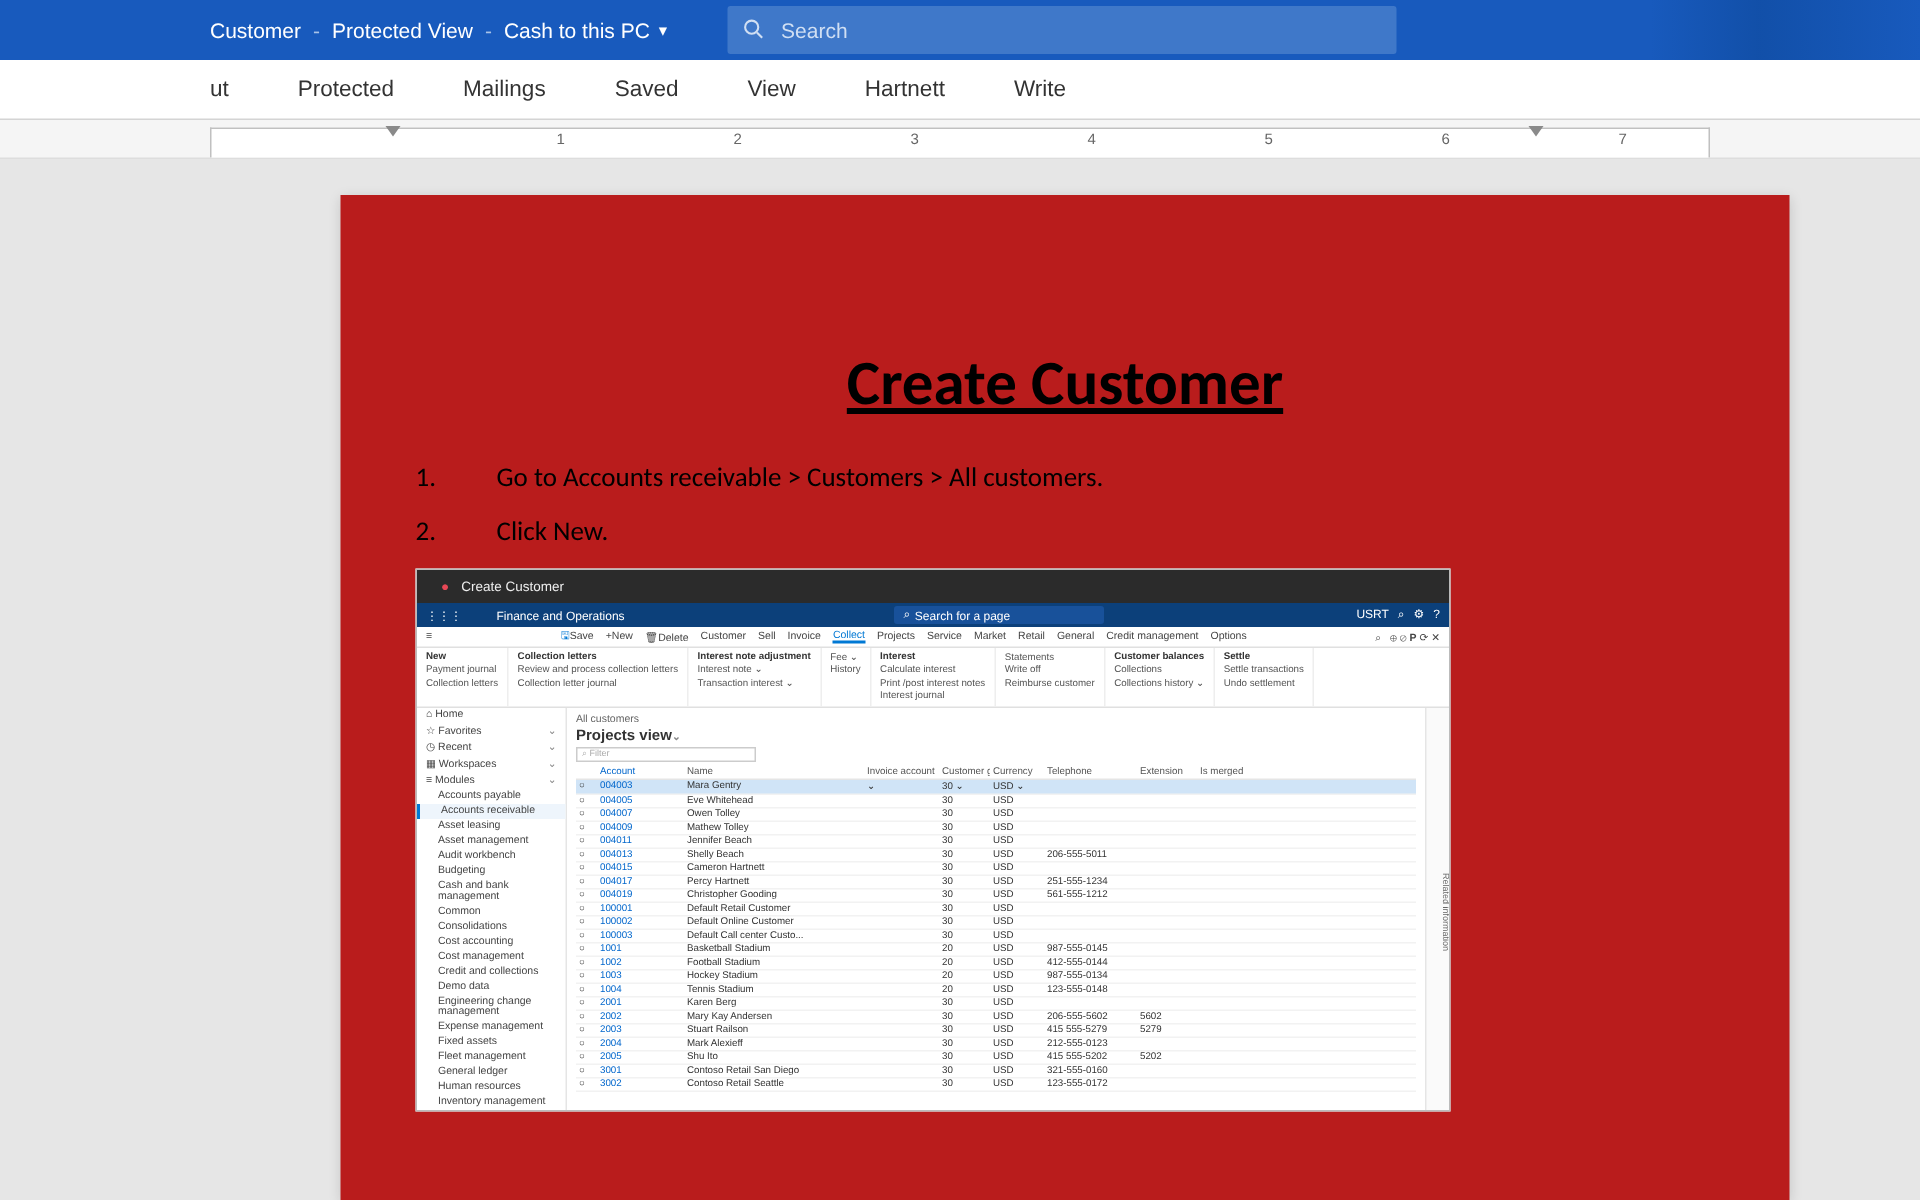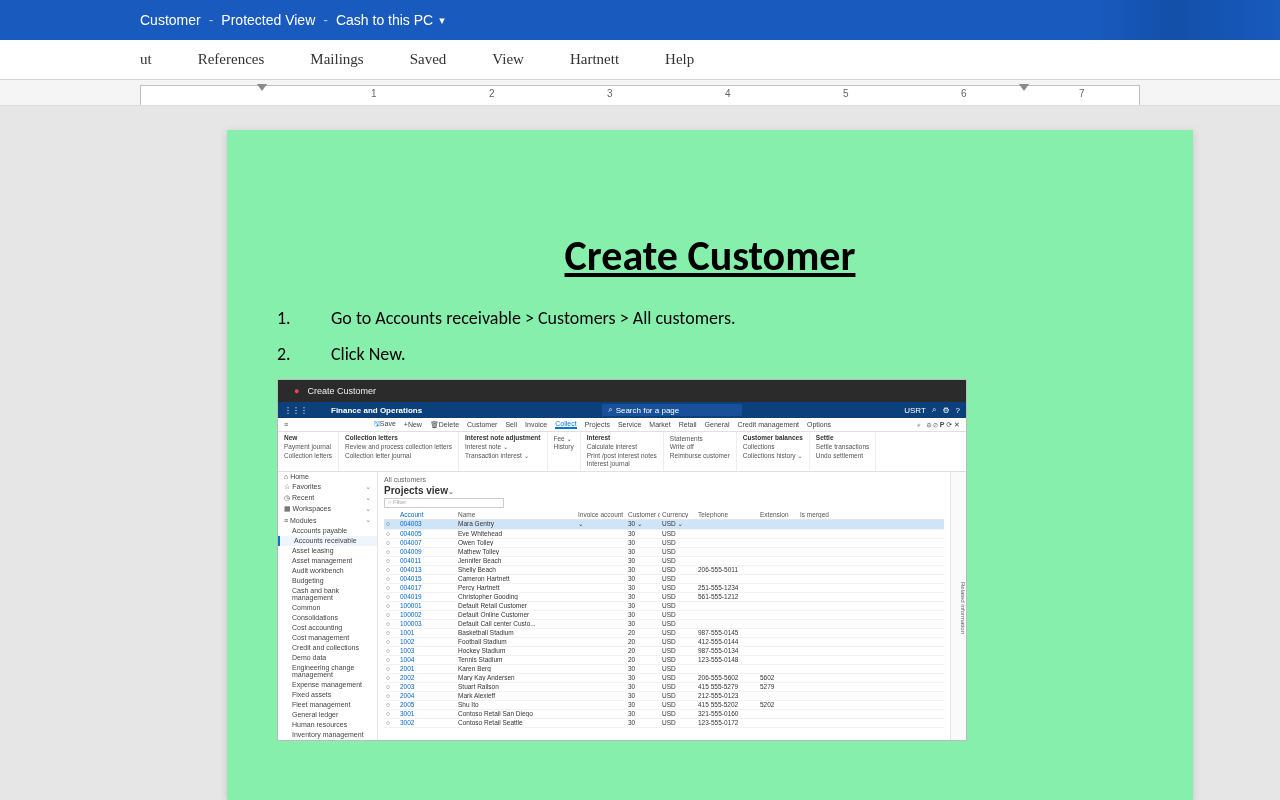--- a/index.html
+++ b/index.html
@@ -9,45 +9,45 @@
 .titlebar { background: #185abd; height: 40px; display: flex; align-items: center; color: #fff; font-size: 14px; padding: 0 0 0 140px; }
 .titlebar .title-text { white-space: nowrap; }
 .titlebar .sep { margin: 0 8px; color: #a8c3e8; }
 .titlebar .caret { margin-left: 6px; font-size: 11px; }
 .searchbox { margin-left: 40px; background: #3f78c9; height: 32px; width: 446px; display: flex; align-items: center; border-radius: 2px; padding: 0 10px; color: #d0dff3; font-size: 14px; }
 .searchbox .mag { margin-right: 12px; }
 .title-rightdeco { margin-left: auto; width: 180px; height: 40px; background: linear-gradient(90deg,#185abd,#0f4ba0 40%, #185abd); opacity:.7; }
 
 
 .ribbon { background: #fff; height: 40px; display: flex; align-items: center; padding-left: 140px; border-bottom: 1px solid #d4d4d4; font-size: 15px; color: #333; }
-.ribbon .tab { margin-right: 46px; cursor: pointer; font-family: Liberation Serif, serif; }
+.ribbon .tab { margin-right: 46px; cursor: pointer; }
 
 
 .ruler-wrap { background: #f5f5f5; height: 26px; display: flex; align-items: flex-end; padding-left: 140px; border-bottom: 1px solid #ddd; }
 .ruler { height: 20px; position: relative; background: #fff; border: 1px solid #c0c0c0; border-bottom: none; width: 1000px; font-size: 10px; color: #666; }
 .ruler .ticks { position: absolute; inset:0; overflow:hidden; }
 .ruler .num { position: absolute; top: 2px; font-size: 10px; }
 .ruler .marker-left { position:absolute; left:116px; top:-2px; width:0;height:0;border-left:5px solid transparent;border-right:5px solid transparent;border-top:7px solid #8a8a8a;}
 .ruler .marker-right { position:absolute; left:878px; top:-2px; width:0;height:0;border-left:5px solid transparent;border-right:5px solid transparent;border-top:7px solid #8a8a8a;}
 
 
 .page-area { background: #e6e6e6; position: absolute; top: 106px; bottom: 0; left: 0; right: 0; display: flex; justify-content: center; padding-top: 24px; }
-.page { background: #86efac; width: 966px; box-shadow: 0 2px 8px rgba(0,0,0,.15); padding: 100px 46px 0 46px; position: relative; margin-left: 140px; }
+.page { background: #b91c1c; width: 966px; box-shadow: 0 2px 8px rgba(0,0,0,.15); padding: 100px 46px 0 46px; position: relative; margin-left: 140px; }
 .doc-title { font-family: Calibri, sans-serif; font-size: 42px; font-weight: 700; text-align: center; text-decoration: underline; color: #000; margin-bottom: 26px; }
 .step { display: flex; font-family: Calibri, sans-serif; font-size: 18px; color: #000; margin-bottom: 14px; padding-left: 4px; }
 .step .num { width: 54px; }
 .step .txt { flex: 1; }
 
 
 .embed { width: 690px; margin-left: 4px; background: #fff; border: 1px solid #bbb; font-size: 8px; color: #333; overflow: hidden; }
 .embed-dark { background: #2b2b2b; color: #eee; height: 22px; display: flex; align-items: center; padding-left: 16px; font-size: 9px; }
 .embed-bluebar { background: #0c407a; height: 16px; display: flex; align-items: center; color: #fff; font-size: 8px; padding: 0 6px; }
-.embed-bluebar .fo { font-weight: 700; padding-left: 17px; }
+.embed-bluebar .fo { font-weight: 400; padding-left: 17px; }
 .embed-bluebar .srch { margin-left: 180px; background: #18519a; padding: 1px 6px; border-radius: 2px; display:flex;align-items:center;width:140px; }
-.embed-bluebar .rgt { margin-left: auto; display:flex; gap:6px; align-items:center; }
+.embed-bluebar .rgt { margin-left: auto; display:flex; gap:6px; align-items:flex-start; }
 .embed-actbar { height: 14px; border-bottom: 1px solid #e0e0e0; display: flex; align-items: center; font-size: 7px; padding: 0 6px; gap: 8px; color: #444; }
 .embed-actbar .ab-item { white-space: nowrap; }
 .embed-actbar .ab-item.active { border-bottom: 2px solid #0078d4; color: #0078d4; }
 .embed-sub { display: flex; border-bottom: 1px solid #e0e0e0; font-size: 6.5px; color: #555; }
 .embed-sub .col { padding: 2px 6px; border-right: 1px solid #eee; }
 .embed-sub .col .hd { font-weight: 600; color: #333; margin-bottom: 1px; }
 .embed-sub .col div { white-space: nowrap; line-height: 1.3; }
 .embed-body { display: flex; }
 .embed-nav { width: 100px; border-right: 1px solid #e5e5e5; font-size: 7px; color: #444; }
 .embed-nav .navrow { padding: 1.5px 6px; display:flex; justify-content:space-between; align-items:center; }
@@ -72,31 +72,40 @@
 </head>
 <body>
 
 <div class="titlebar">
   <span class="title-text">Customer</span>
   <span class="sep">-</span>
   <span class="title-text">Protected View</span>
   <span class="sep">-</span>
   <span class="title-text">Cash to this PC</span>
   <span class="caret">▾</span>
+  <div class="searchbox">
+    <span class="mag">
+      <svg width="14" height="14" viewBox="0 0 16 16" fill="none" stroke="#d0dff3" stroke-width="1.6">
+          <circle cx="7" cy="7" r="5"></circle>
+          <line x1="11" y1="11" x2="15" y2="15"></line>
+        </svg>
+    </span>
+    <span>Search</span>
+  </div>
   <div class="title-rightdeco"></div>
 </div>
 
 <div class="ribbon" id="ribbon">
     <span class="tab">ut</span>
-    <span class="tab">References</span>
+    <span class="tab">Protected</span>
     <span class="tab">Mailings</span>
     <span class="tab">Saved</span>
     <span class="tab">View</span>
     <span class="tab">Hartnett</span>
-    <span class="tab">Help</span>
+    <span class="tab">Write</span>
   </div>
 
 <div class="ruler-wrap">
   <div class="ruler">
     <div class="ticks" id="ruler-ticks">
         <div class="num" style="left: 230px;">1</div>
         <div class="num" style="left: 348px;">2</div>
         <div class="num" style="left: 466px;">3</div>
         <div class="num" style="left: 584px;">4</div>
         <div class="num" style="left: 702px;">5</div>

